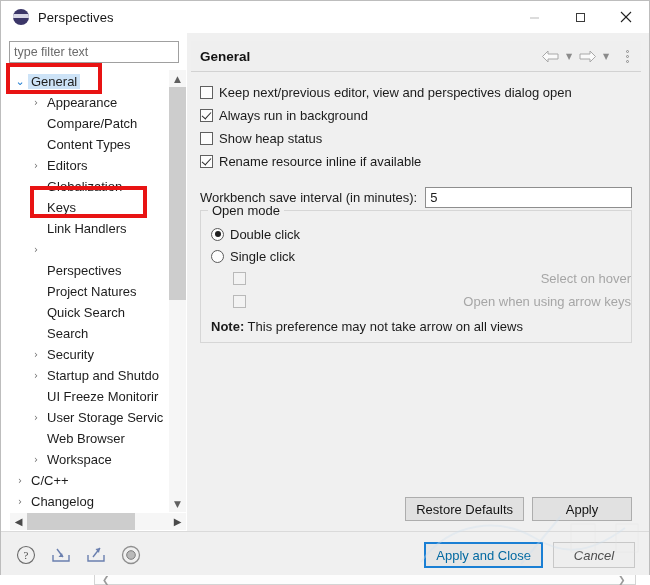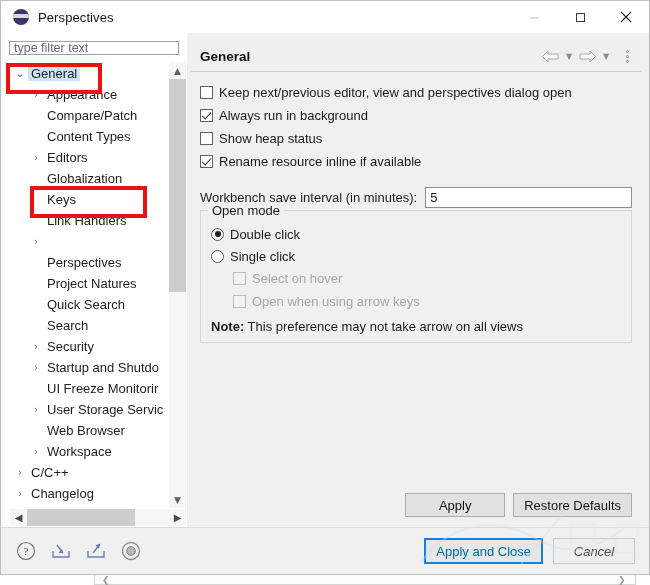--- a/index.html
+++ b/index.html
@@ -91,21 +91,21 @@
   #leftcol {
     width: 186px;
     min-width: 186px;
     box-sizing: border-box;
     padding: 8px 0 0 8px;
     display: flex;
     flex-direction: column;
     background: #ffffff;
   }
   #filter-box {
-    height: 14px;
+    height: 22px;
     box-sizing: border-box;
     border: 1px solid #a0a0a0;
     background: #ffffff;
     display: flex;
     align-items: center;
     padding: 0 4px;
     font-size: 12.5px;
     color: #6b6b6b;
     margin-right: 8px;
   }
@@ -351,21 +351,21 @@
     position: relative;
   }
   .rbox.checked::after {
     content: "";
     position: absolute;
     left: 2.5px; top: 2.5px;
     width: 6px; height: 6px;
     border-radius: 50%;
     background: #1f1f1f;
   }
-  .sub-indent { margin-left: 22px; }
+  .sub-indent { margin-left: 22px; justify-content: space-between; }
   #note-row {
     font-size: 13px;
     color: #1b1b1b;
     margin-top: 6px;
   }
   #note-row b { font-weight: bold; }
 
   #page-buttons {
     margin-top: auto;
     display: flex;
@@ -703,22 +703,22 @@
               </div>
             </div>
 
           <div id="note-row">
             <b>Note:</b>
             <span>This preference may not take arrow on all views</span>
           </div>
         </div>
 
         <div id="page-buttons">
+          <div class="gbtn">Restore Defaults</div>
           <div class="gbtn">Apply</div>
-          <div class="gbtn">Restore Defaults</div>
         </div>
       </div>
     </div>
   </div>
 
   <div id="footer">
     <div id="footer-icons">
 
       <span class="ficon">
         <svg width="22" height="22" viewBox="0 0 22 22">

